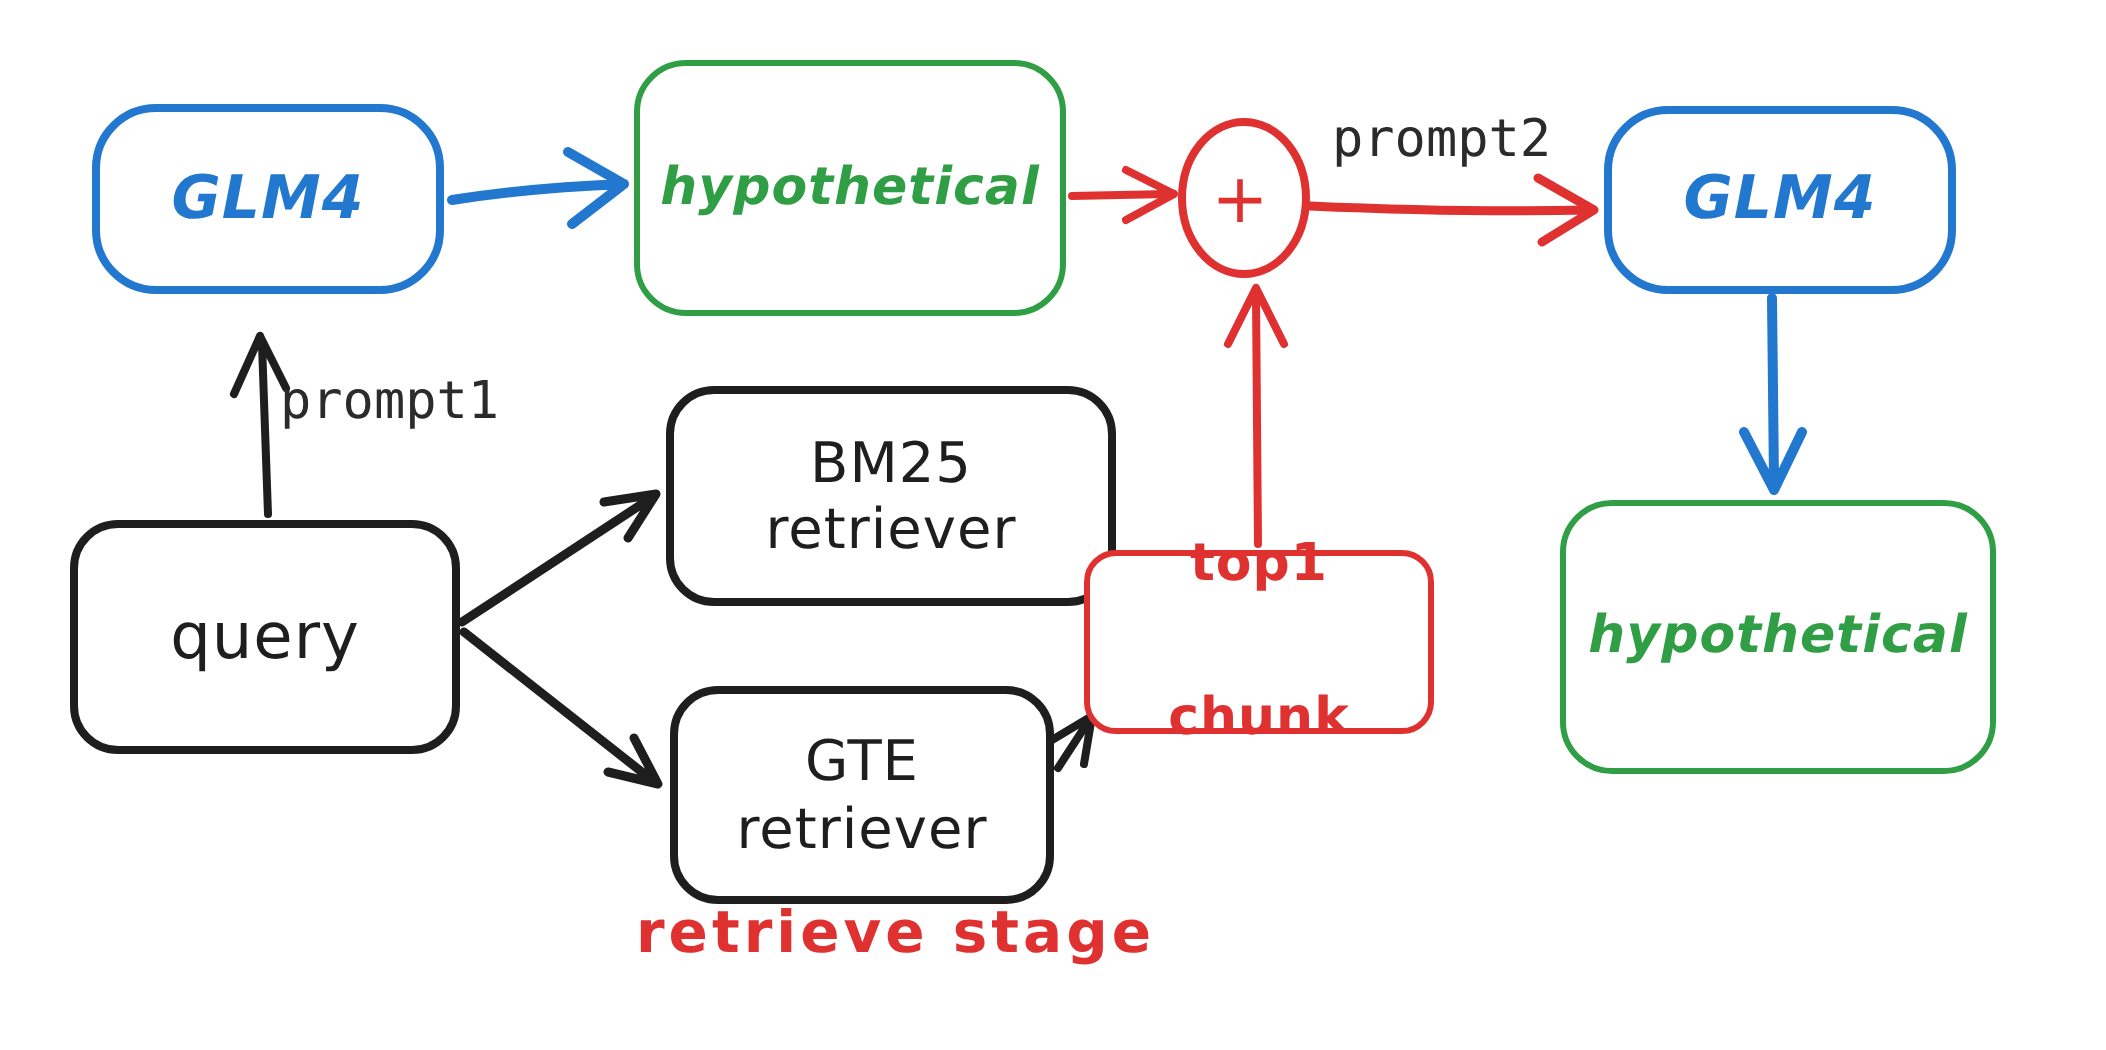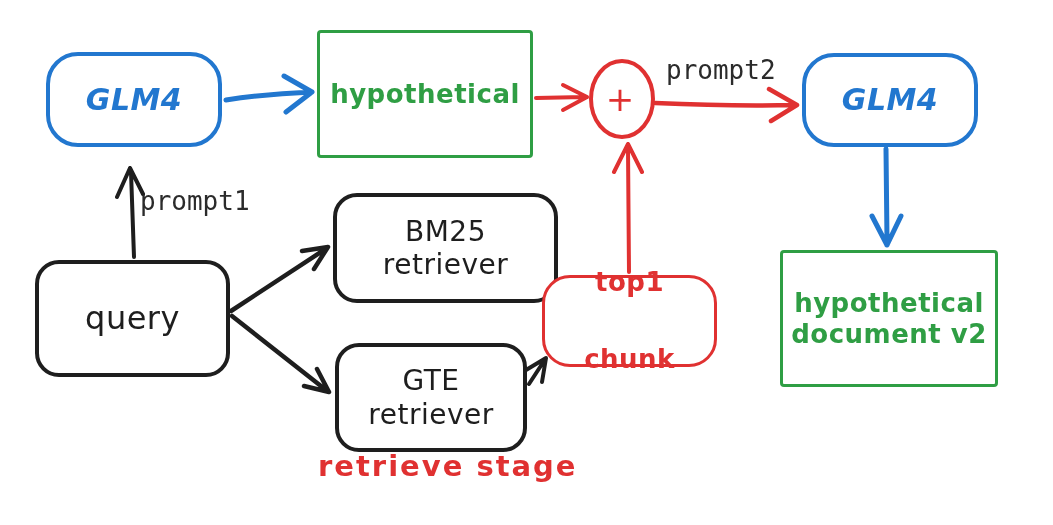--- a/index.html
+++ b/index.html
@@ -19,23 +19,23 @@
   .plus-glyph{
     fill:var(--c-red); font-family:"DejaVu Sans", sans-serif;
     font-size:34px; text-anchor:middle;
   }
   .box{
     position:absolute; background:#ffffff; box-sizing:border-box;
     display:flex; flex-direction:column; align-items:center; justify-content:center;
     text-align:center; line-height:1.18; letter-spacing:0.5px;
   }
   .b-blue{border:4px solid var(--c-blue); border-radius:32px; color:var(--c-blue);}
-  .b-green{border:3.5px solid var(--c-green); border-radius:4px; color:var(--c-green);}
+  .b-green{border:3.5px solid var(--c-green); border-radius:26px; color:var(--c-green);font-style:italic;}
   .b-black{border:4px solid var(--c-black); border-radius:24px; color:var(--c-black);}
-  .b-red{border:3.5px solid var(--c-red); border-radius:28px; color:var(--c-red);gap:46px;}
+  .b-red{border:3.5px solid var(--c-red); border-radius:16px; color:var(--c-red);gap:46px;}
 
   .n-glm4-left {left:46px;  top:52px;  width:176px; height:95px;  font-size:30px; font-style:italic; font-weight:bold;}
   .n-hypo-v1   {left:317px; top:30px;  width:216px; height:128px; font-size:26px; font-weight:bold;}
   .n-glm4-right{left:802px; top:53px;  width:176px; height:94px;  font-size:30px; font-style:italic; font-weight:bold;}
   .n-hypo-v2   {left:780px; top:250px; width:218px; height:137px; font-size:26px; font-weight:bold;}
   .n-query     {left:35px;  top:260px; width:195px; height:117px; font-size:32px;}
   .n-bm25      {left:333px; top:193px; width:225px; height:110px; font-size:28px;}
   .n-gte       {left:335px; top:343px; width:192px; height:109px; font-size:28px;}
   .n-chunk     {left:542px; top:275px; width:175px; height:92px;  font-size:26px; font-weight:bold;}
 
@@ -93,21 +93,20 @@
   <div class="box b-green n-hypo-v1">
     <span>hypothetical</span>
   </div>
 
   <div class="box b-blue n-glm4-right">
     <span>GLM4</span>
   </div>
 
   <div class="box b-green n-hypo-v2">
     <span>hypothetical</span>
-    <span>document v2</span>
   </div>
 
   <div class="box b-black n-query">
     <span>query</span>
   </div>
 
   <div class="box b-black n-bm25">
     <span>BM25</span>
     <span>retriever</span>
   </div>

